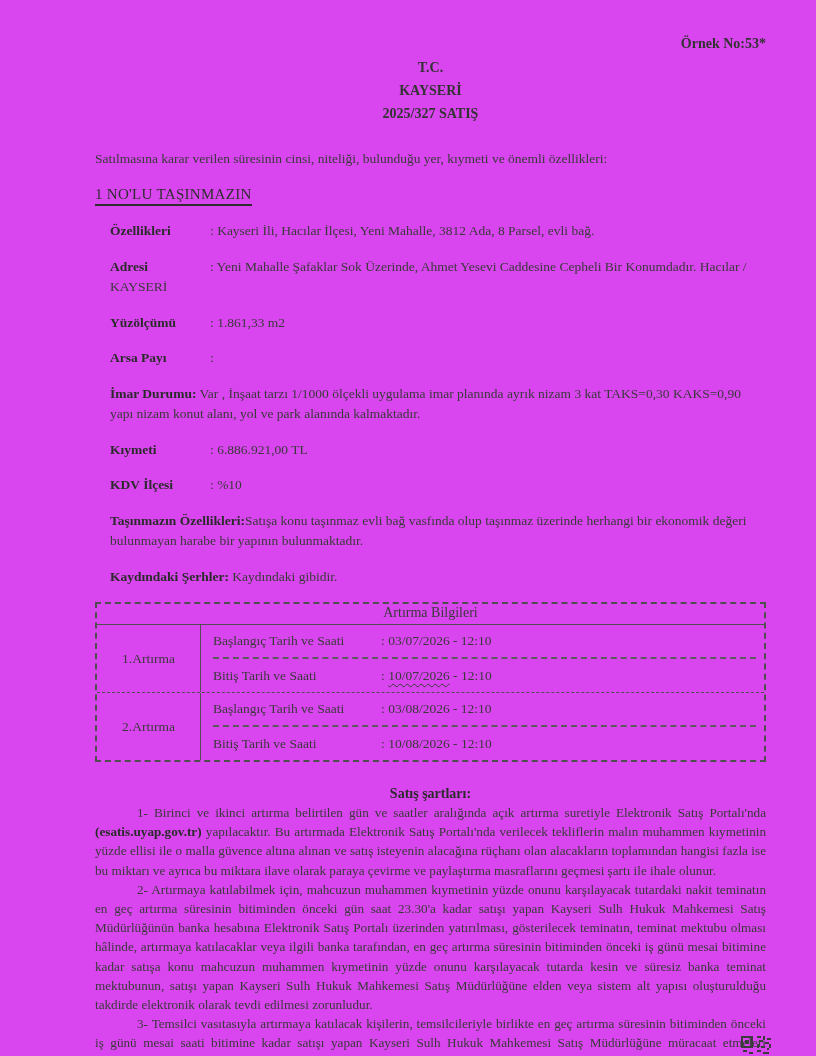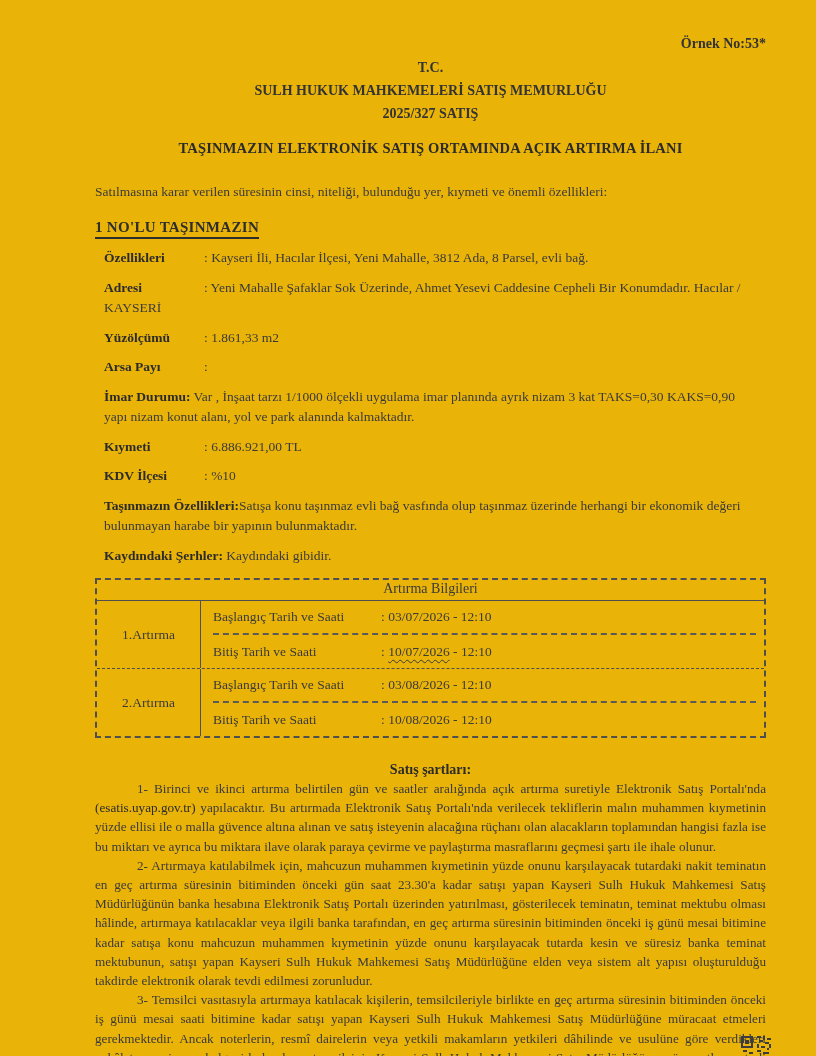--- a/index.html
+++ b/index.html
@@ -1,37 +1,37 @@
 <!DOCTYPE html>
 <html lang="tr"><head>
 <meta charset="utf-8">
 <style>
   html,body { margin:0; padding:0; background:#ffffff; }
   .page {
     position:relative;
     width:816px; height:1056px;
     margin:0 auto;
-    background:#eab308;
+    background:#d946ef;
     font-family:"Liberation Serif","DejaVu Serif",serif;
     color:#2e2e2e;
     padding:36px 50px 0 95px;
     box-sizing:border-box;
     overflow:hidden;
   }
   .ornek { text-align:right; font-weight:bold; font-size:14px; margin-bottom:4px; color:#333; }
   .hdr { text-align:center; font-weight:bold; font-size:14px; line-height:23px; color:#333; }
   .doc-title { text-align:center; font-weight:bold; font-size:14.5px; margin-top:14px; line-height:19px; letter-spacing:0.2px; color:#2b2b2b; }
   .intro { font-size:13.5px; margin:24px 0 0 0; line-height:19px; color:#3a3a3a; }
   .prop-heading {
-    display:inline-block; font-weight:bold; font-size:15px;
+    display:inline-block; font-weight:normal; font-size:15px;
     border-bottom:2.5px solid #2e2e2e; padding-bottom:1px; margin-top:18px;
     letter-spacing:0.3px;
   }
   .props { margin-top:4px; }
-  .prop { font-size:13.5px; line-height:20.5px; margin:9px; color:#3a3a3a; }
+  .prop { font-size:13.5px; line-height:20.5px; margin:15px; color:#3a3a3a; }
   .prop .lbl { font-weight:bold; color:#2b2b2b; }
   .prop .lbl.fixed { display:inline-block; width:100px; }
   .auction {
     margin-top:12px; border:2px dashed #4f4f4f; font-size:13.5px; color:#3a3a3a;
   }
   .auction-caption { text-align:center; padding:1px 0 3px; border-bottom:1.5px solid #4f4f4f; font-size:14px; }
   .arow { display:flex; }
   .arow + .arow { border-top:1.5px dashed #4f4f4f; }
   .acell-name { width:103px; border-right:1.5px solid #4f4f4f; display:flex; align-items:center; justify-content:center; }
   .acell-dates { flex:1; padding:8px 8px 8px 12px; }
@@ -42,38 +42,37 @@
     text-decoration-line:underline;
     text-decoration-style:wavy;
     text-decoration-thickness:1px;
     text-underline-offset:3px;
   }
   .terms-heading { text-align:center; font-weight:bold; font-size:14px; margin-top:22px; line-height:19px; color:#2b2b2b; }
   .para {
     font-size:13.2px; line-height:19.2px; text-align:justify; text-indent:42px;
     margin:0; color:#3a3a3a;
   }
-  .para .bold { font-weight:normal; color:#2b2b2b; }
+  .para .bold { font-weight:bold; color:#2b2b2b; }
   .p-last { text-align-last:justify; }
   .qr { position:absolute; left:741px; top:1036px; }
 </style>
 </head>
 <body>
 
 <div class="page">
 
   <div class="ornek">Örnek No:53*</div>
 
   <div>
     <div class="hdr">T.C.</div>
-    <div class="hdr">SULH HUKUK MAHKEMELERİ SATIŞ MEMURLUĞU</div>
+    <div class="hdr">KAYSERİ</div>
     <div class="hdr">2025/327 SATIŞ</div>
   </div>
 
-  <div class="doc-title">TAŞINMAZIN ELEKTRONİK SATIŞ ORTAMINDA AÇIK ARTIRMA İLANI</div>
 
   <p class="intro">Satılmasına karar verilen süresinin cinsi, niteliği, bulunduğu yer, kıymeti ve önemli özellikleri:</p>
 
   <div>
     <span class="prop-heading">1 NO'LU TAŞINMAZIN</span>
   </div>
 
   <div class="props">
     <p class="prop"><span class="lbl fixed">Özellikleri</span><span>: Kayseri İli, Hacılar İlçesi, Yeni Mahalle, 3812 Ada, 8 Parsel, evli bağ.</span></p>
     <p class="prop"><span class="lbl fixed">Adresi</span><span>: Yeni Mahalle Şafaklar Sok Üzerinde, Ahmet Yesevi Caddesine Cepheli Bir Konumdadır. Hacılar / KAYSERİ</span></p>

